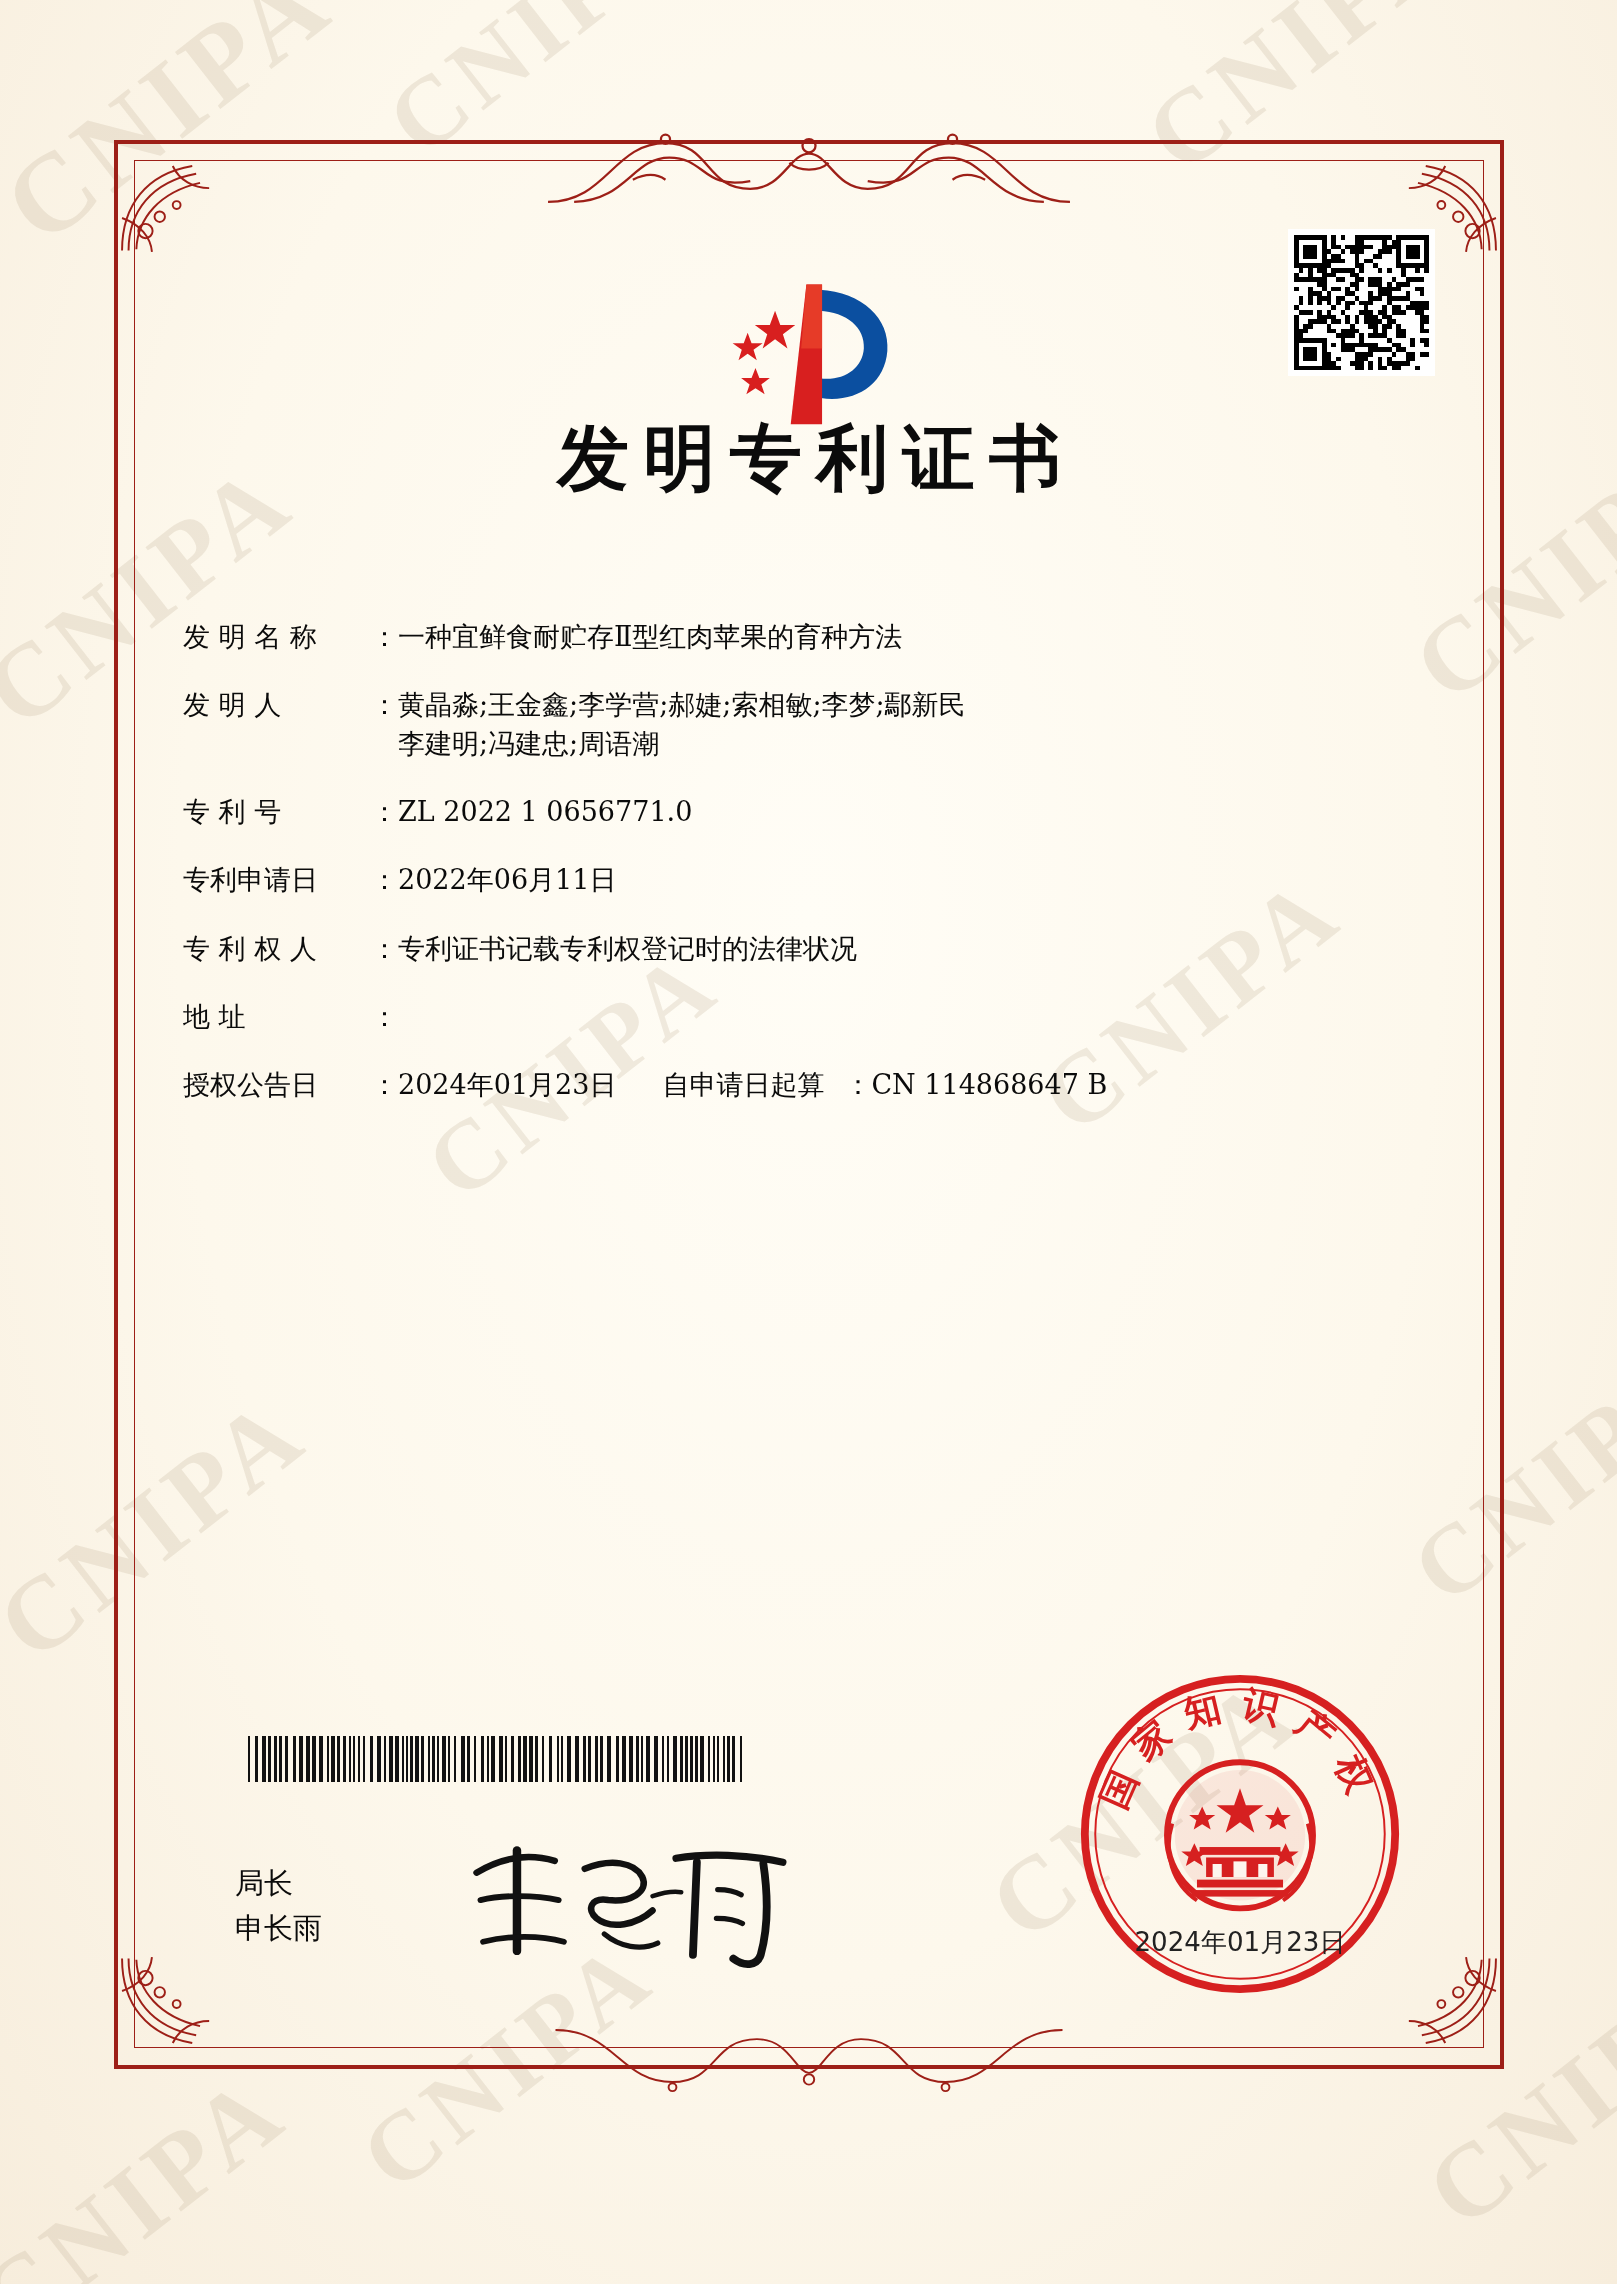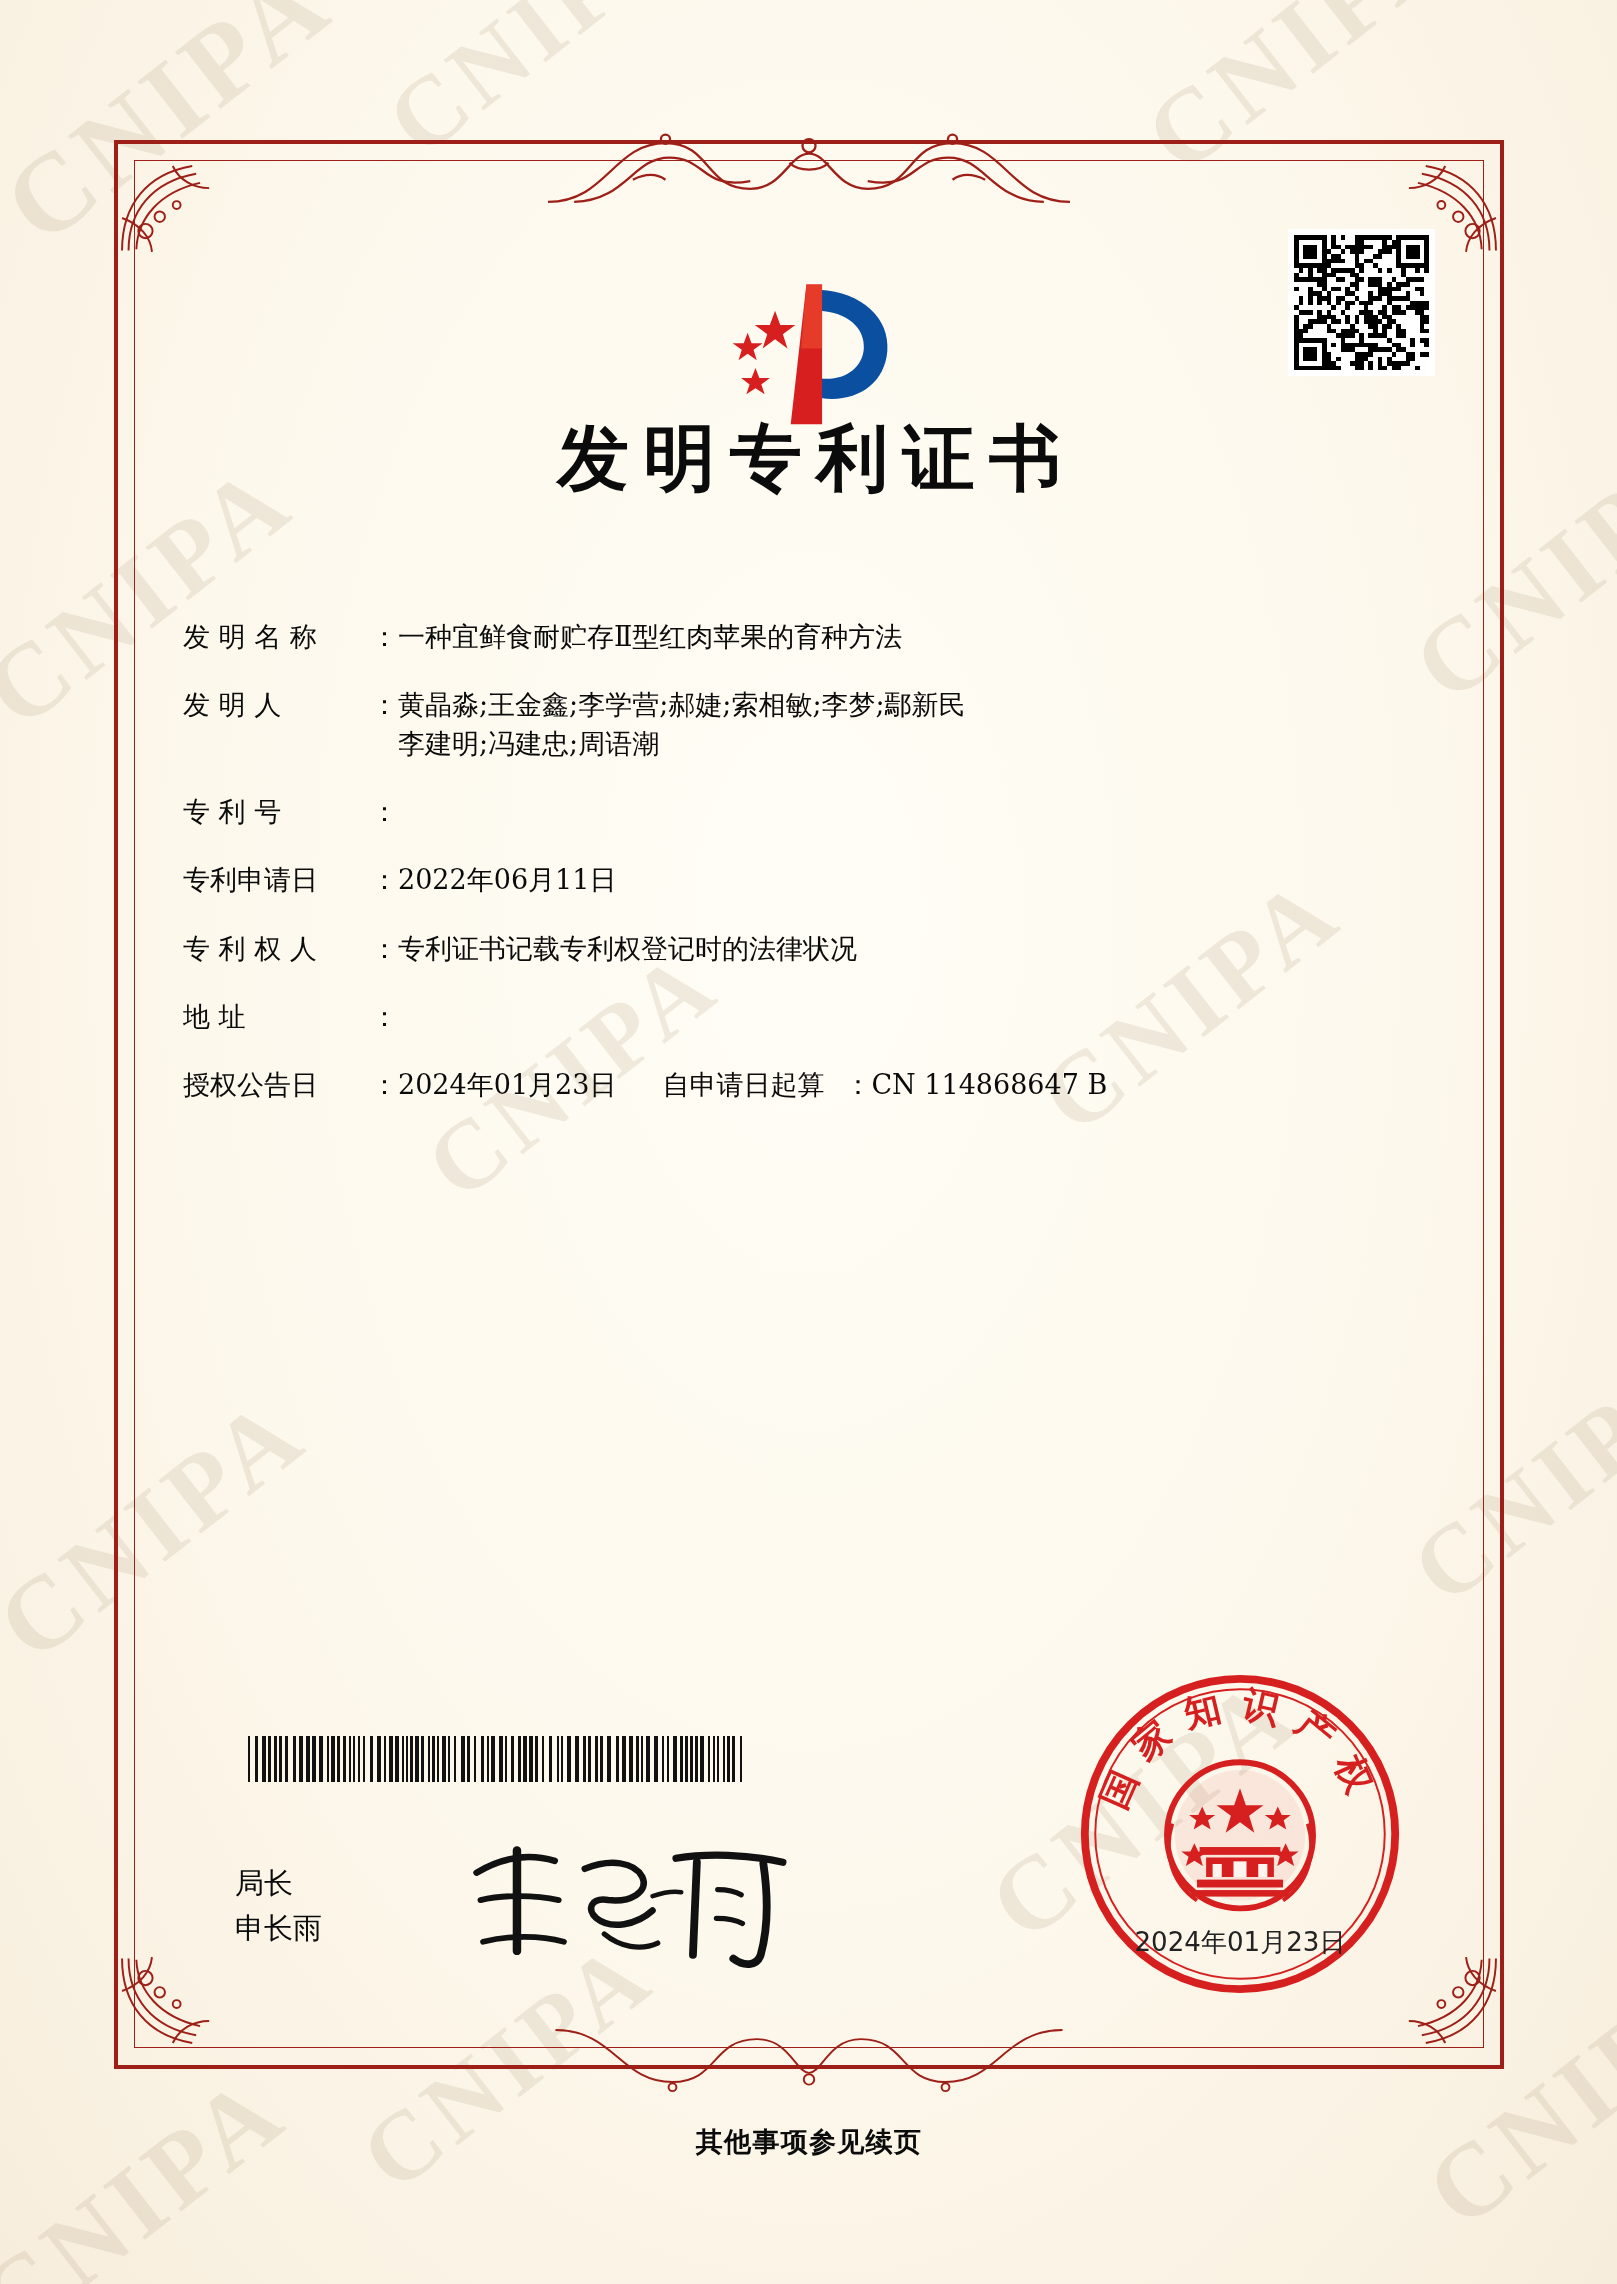--- a/index.html
+++ b/index.html
@@ -1193,20 +1193,21 @@
           <span>黄晶淼;王金鑫;李学营;郝婕;索相敏;李梦;鄢新民</span>
           <span class="sub">李建明;冯建忠;周语潮</span>
         </div>
       </div>
 
       <div class="row">
         <div class="label">
             <span>专 利 号</span>
             <span class="colon">：</span>
           </div>
+        <div class="val">ZL 2022 1 0656771.0</div>
       </div>
 
       <div class="row" style="margin-top:14.4px;">
         <div class="label">
             <span>专利申请日</span>
             <span class="colon">：</span>
           </div>
         <div class="val">2022年06月11日</div>
       </div>
 
@@ -1394,16 +1395,15 @@
 
         <g fill="none" stroke="#d62020" stroke-width="6">
           <path d="M-104 -18 C-118 28 -104 74 -66 100"></path>
           <path d="M104 -18 C118 28 104 74 66 100"></path>
         </g>
       </g>
       <text x="250" y="430" text-anchor="middle" font-family="DejaVu Sans, sans-serif" font-size="40" fill="#222" id="sealdate">2024年01月23日</text>
     </svg>
   </div>
 
-  <div class="footer-note">其他事项参见续页</div>
 
 </div>
 
 
 </body></html>

